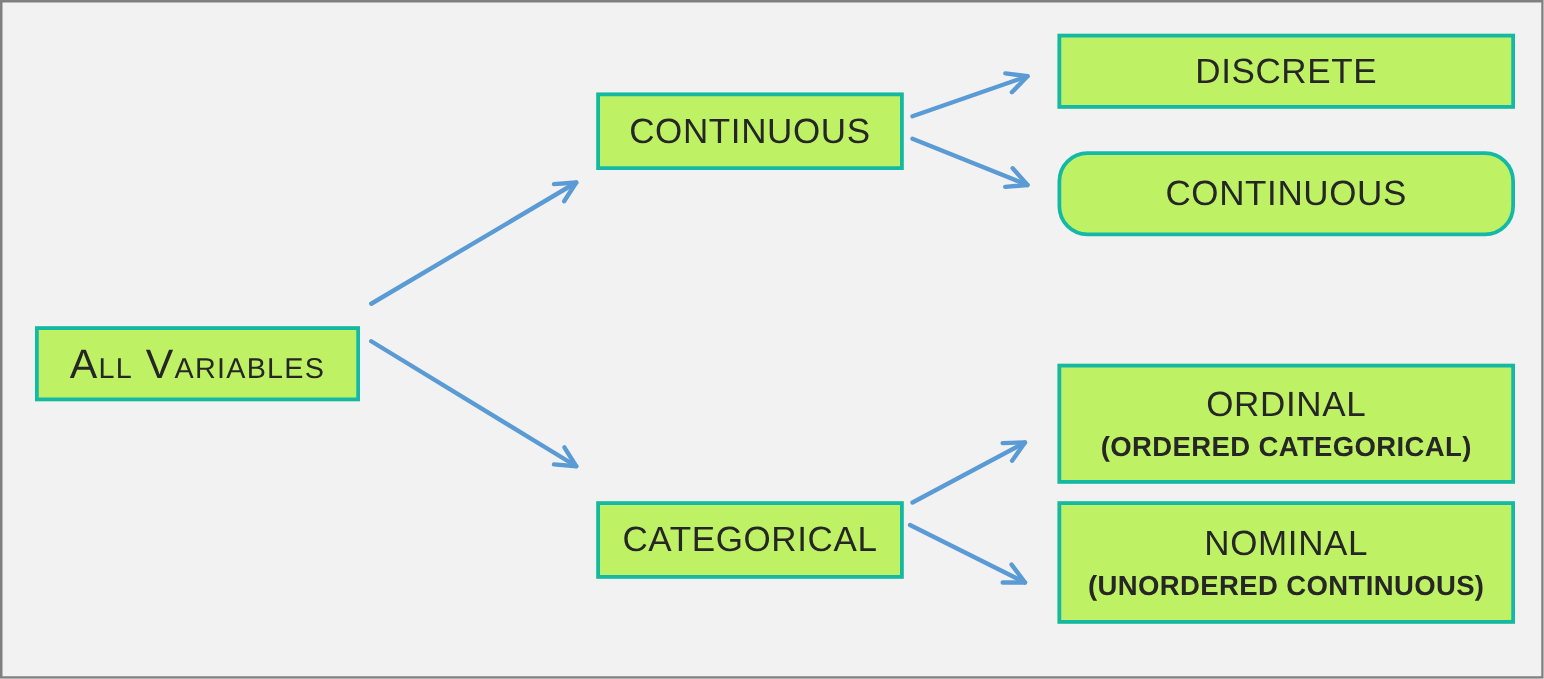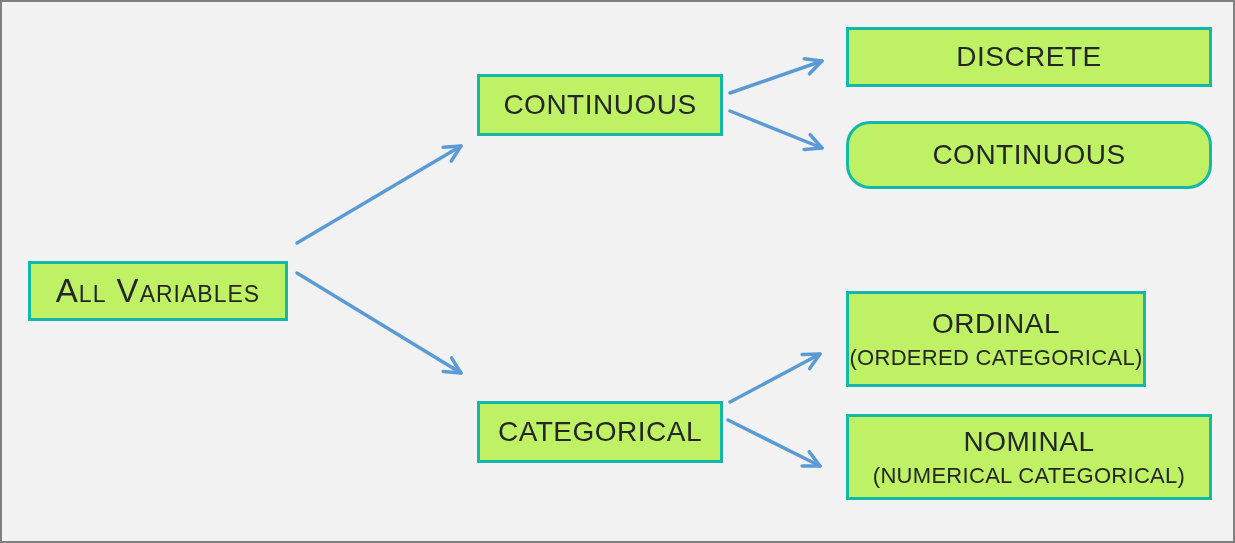--- a/index.html
+++ b/index.html
@@ -39,39 +39,39 @@
   }
   .node-label {
     font-size: 28px;
     font-weight: 300;
     letter-spacing: 0.5px;
     line-height: 1.05;
     white-space: nowrap;
   }
   .node-sublabel {
     font-size: 22px;
-    font-weight: 400;
+    font-weight: 700;
     letter-spacing: 0.3px;
     line-height: 1.05;
     margin-top: 7px;
     white-space: nowrap;
   }
   .smallcaps {
     font-variant: small-caps;
     font-size: 33px;
     letter-spacing: 1px;
   }
   
   .node-all-variables { left: 26px;  top: 227px; width: 260px; height: 60px; margin-top: 32px; }
   .node-numerical     { left: 475px; top: 72px;  width: 246px; height: 62px; }
   .node-categorical   { left: 475px; top: 377px; width: 246px; height: 62px; margin-top: 22px; }
   .node-discrete      { left: 844px; top: 25px;  width: 366px; height: 60px; }
   .node-continuous    { left: 844px; top: 119px; width: 366px; height: 68px; border-radius: 24px; }
-  .node-ordinal       { left: 844px; top: 289px; width: 300px; height: 96px; }
-  .node-nominal       { left: 844px; top: 412px; width: 366px; height: 86px; }
+  .node-ordinal       { left: 844px; top: 289px; width: 366px; height: 96px; }
+  .node-nominal       { left: 844px; top: 399px; width: 366px; height: 98px; }
 </style>
 </head>
 <body>
 
 <div class="frame">
 
   <svg class="edges-layer" viewBox="0 0 1231 539" xmlns="http://www.w3.org/2000/svg">
     <defs>
       <marker id="arrowhead" markerUnits="userSpaceOnUse" markerWidth="24" markerHeight="24" viewBox="0 0 24 24" refX="20" refY="12" orient="auto">
         <path d="M4,4 L20,12 L4,20" fill="none" stroke-width="3.5" stroke-linecap="round" stroke-linejoin="round" stroke="#5b9bd5"></path>
@@ -107,16 +107,16 @@
     <span class="node-label">CONTINUOUS</span>
   </div>
 
   <div class="node node-ordinal">
     <span class="node-label">ORDINAL</span>
     <span class="node-sublabel">(ORDERED CATEGORICAL)</span>
   </div>
 
   <div class="node node-nominal">
     <span class="node-label">NOMINAL</span>
-    <span class="node-sublabel">(NUMERICAL CATEGORICAL)</span>
+    <span class="node-sublabel">(UNORDERED CONTINUOUS)</span>
   </div>
 
 </div>
 
 </body></html>

